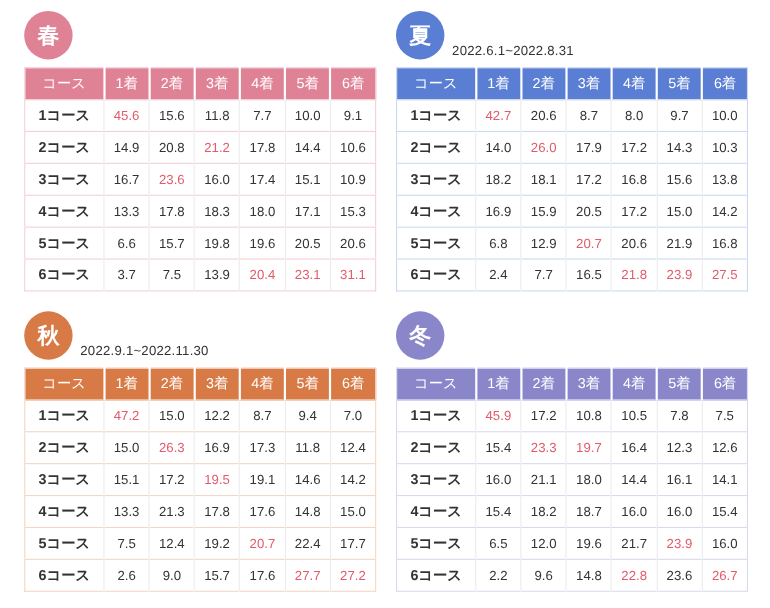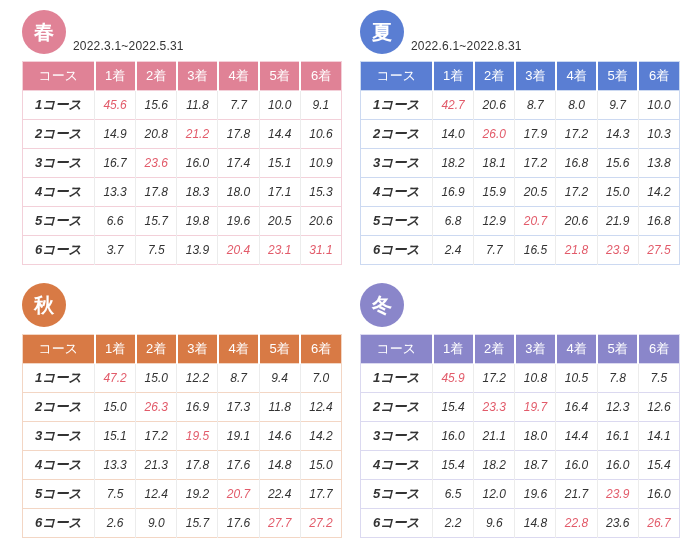--- a/index.html
+++ b/index.html
@@ -56,21 +56,21 @@
     background: var(--main);
     color: #ffffff;
     font-size: 13px;
     font-weight: normal;
     height: 28px;
     text-align: center;
     border-right: 2px solid #ffffff;
     padding: 0;
   }
   thead th:last-child { border-right: none; }
-  tbody tr { height: 29px; font-style: italic; }
+  tbody tr { height: 29px; }
   tbody tr th, tbody tr td { border-top: 1px solid var(--light); }
   tbody th {
     font-size: 13px;
     font-weight: bold;
     text-align: center;
     color: #333333;
     padding: 0;
   }
   tbody td {
     font-size: 12px;
@@ -81,21 +81,20 @@
   }
   tbody td.red { color: var(--hl); }
 </style>
 </head>
 <body>
 
 <div class="grid" id="tables-grid">
     <section class="season-section" style="--main: #e08296; --light: #f3d0d9; --hl: #e25b6a;">
       <div class="season-head">
         <div class="badge">春</div>
-        <div class="period">2022.3.1~2022.5.31</div>
       </div>
       <table>
         <colgroup>
           <col style="width: 72px;">
           <col>
           <col>
           <col>
           <col>
           <col>
           <col>
@@ -249,20 +248,21 @@
             <td class="red">21.8</td>
             <td class="red">23.9</td>
             <td class="red">27.5</td>
           </tr>
         </tbody>
       </table>
     </section>
     <section class="season-section" style="--main: #d87a45; --light: #f3d6c4; --hl: #e25b6a;">
       <div class="season-head">
         <div class="badge">秋</div>
+        <div class="period">2022.9.1~2022.11.30</div>
       </div>
       <table>
         <colgroup>
           <col style="width: 72px;">
           <col>
           <col>
           <col>
           <col>
           <col>
           <col>

